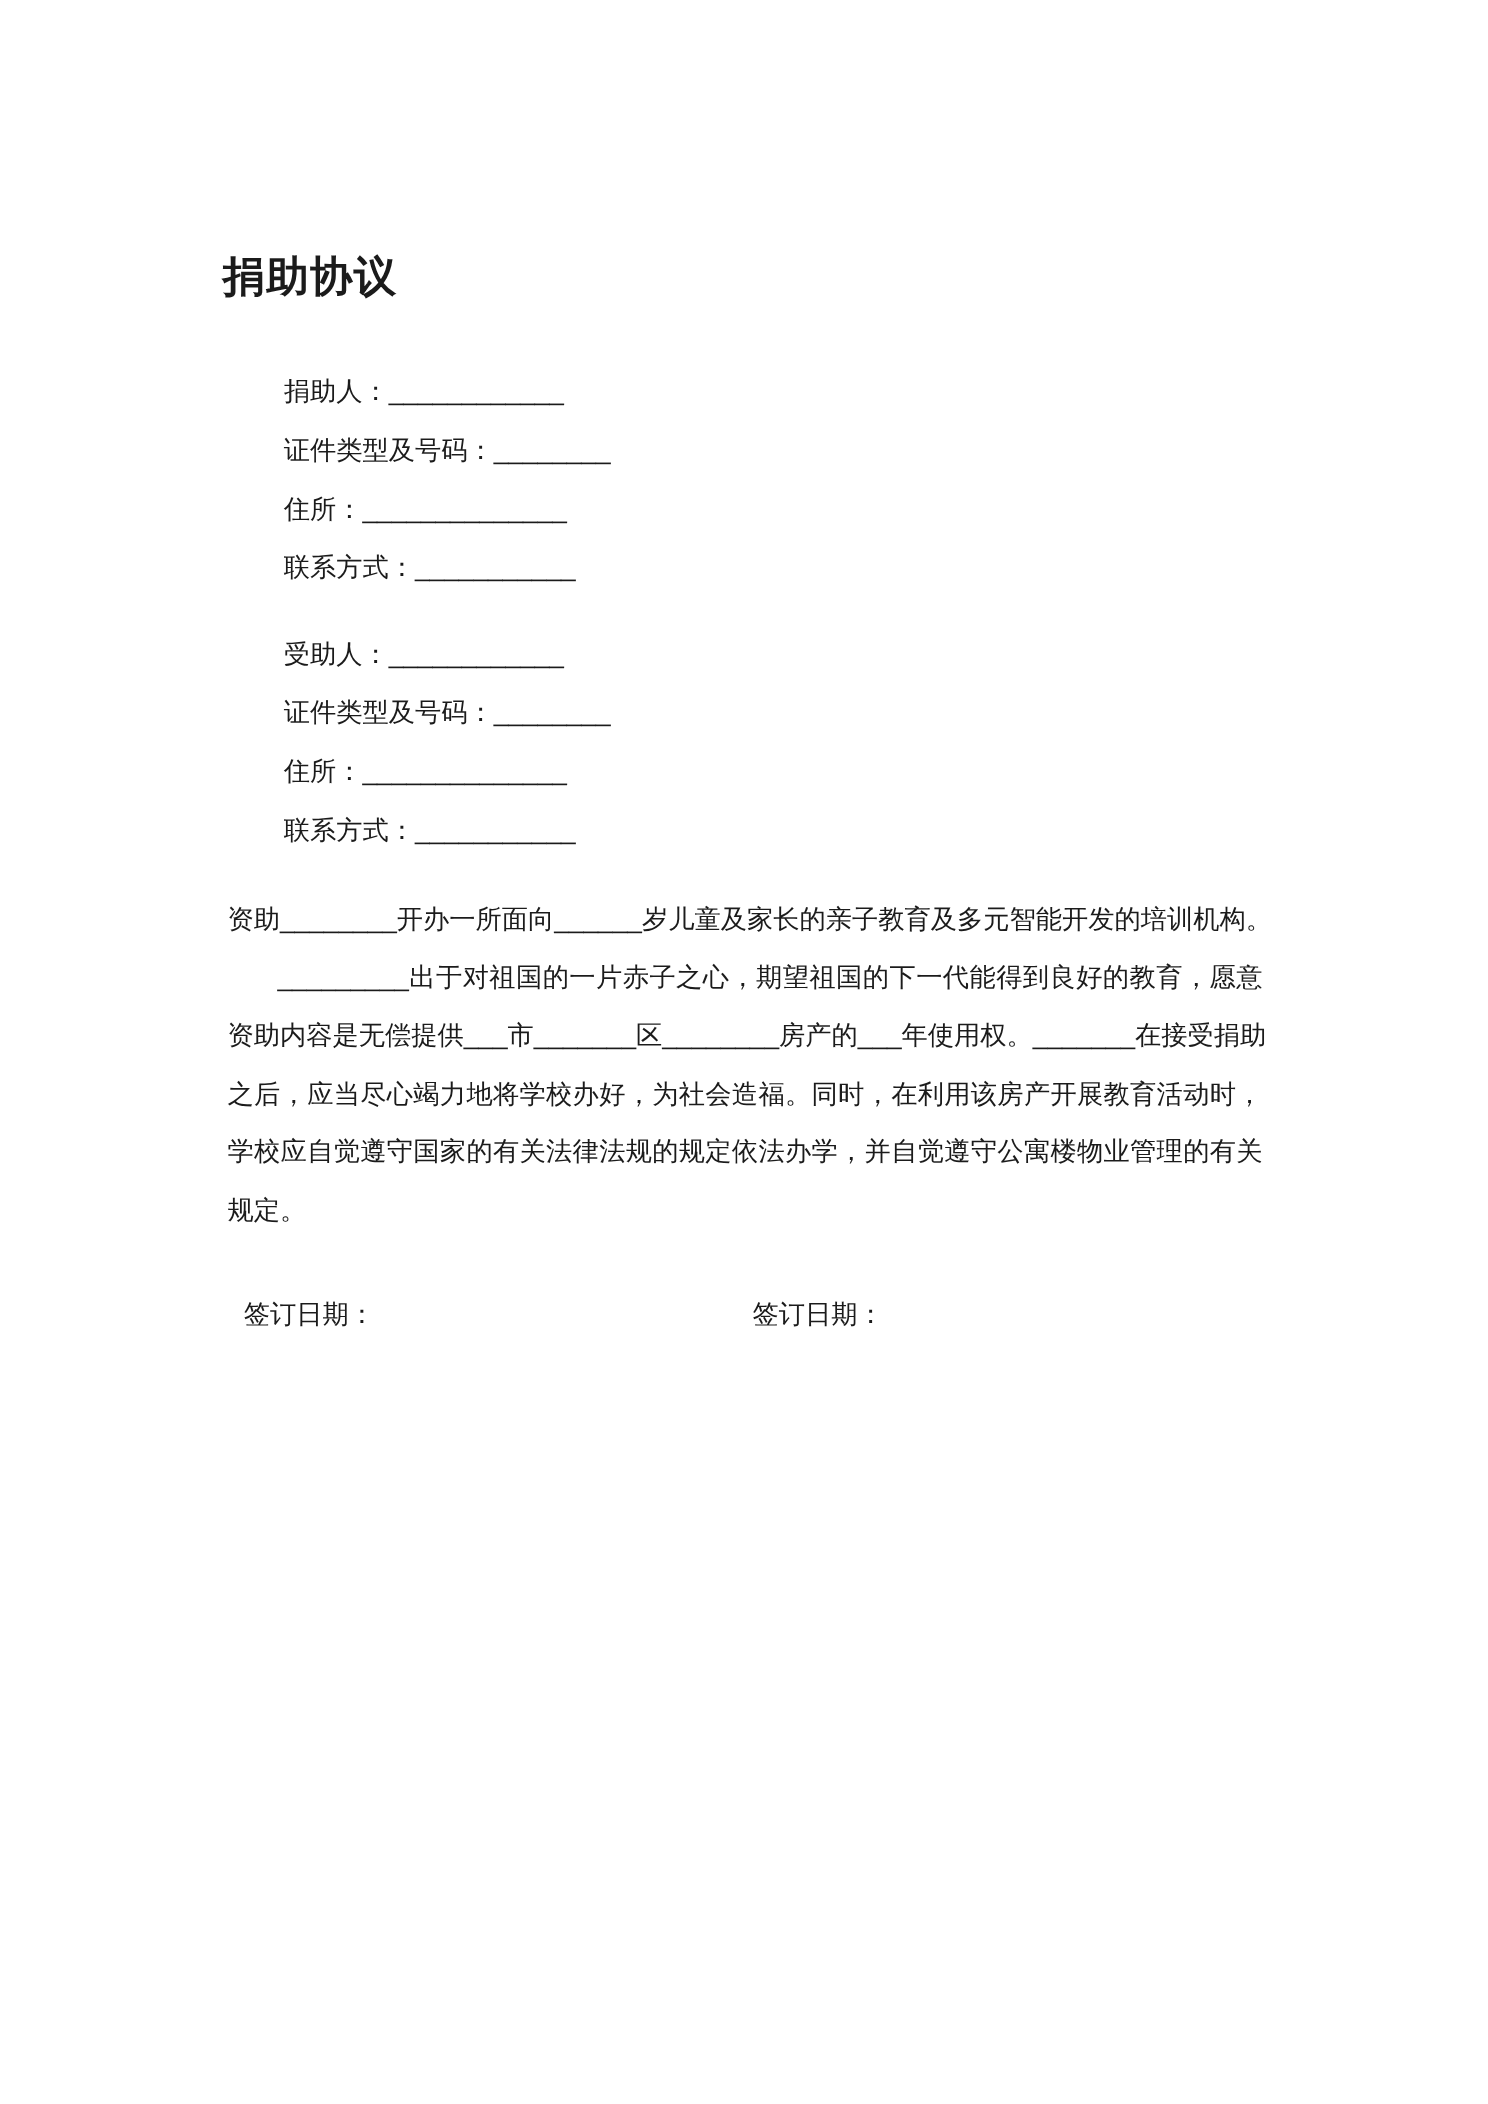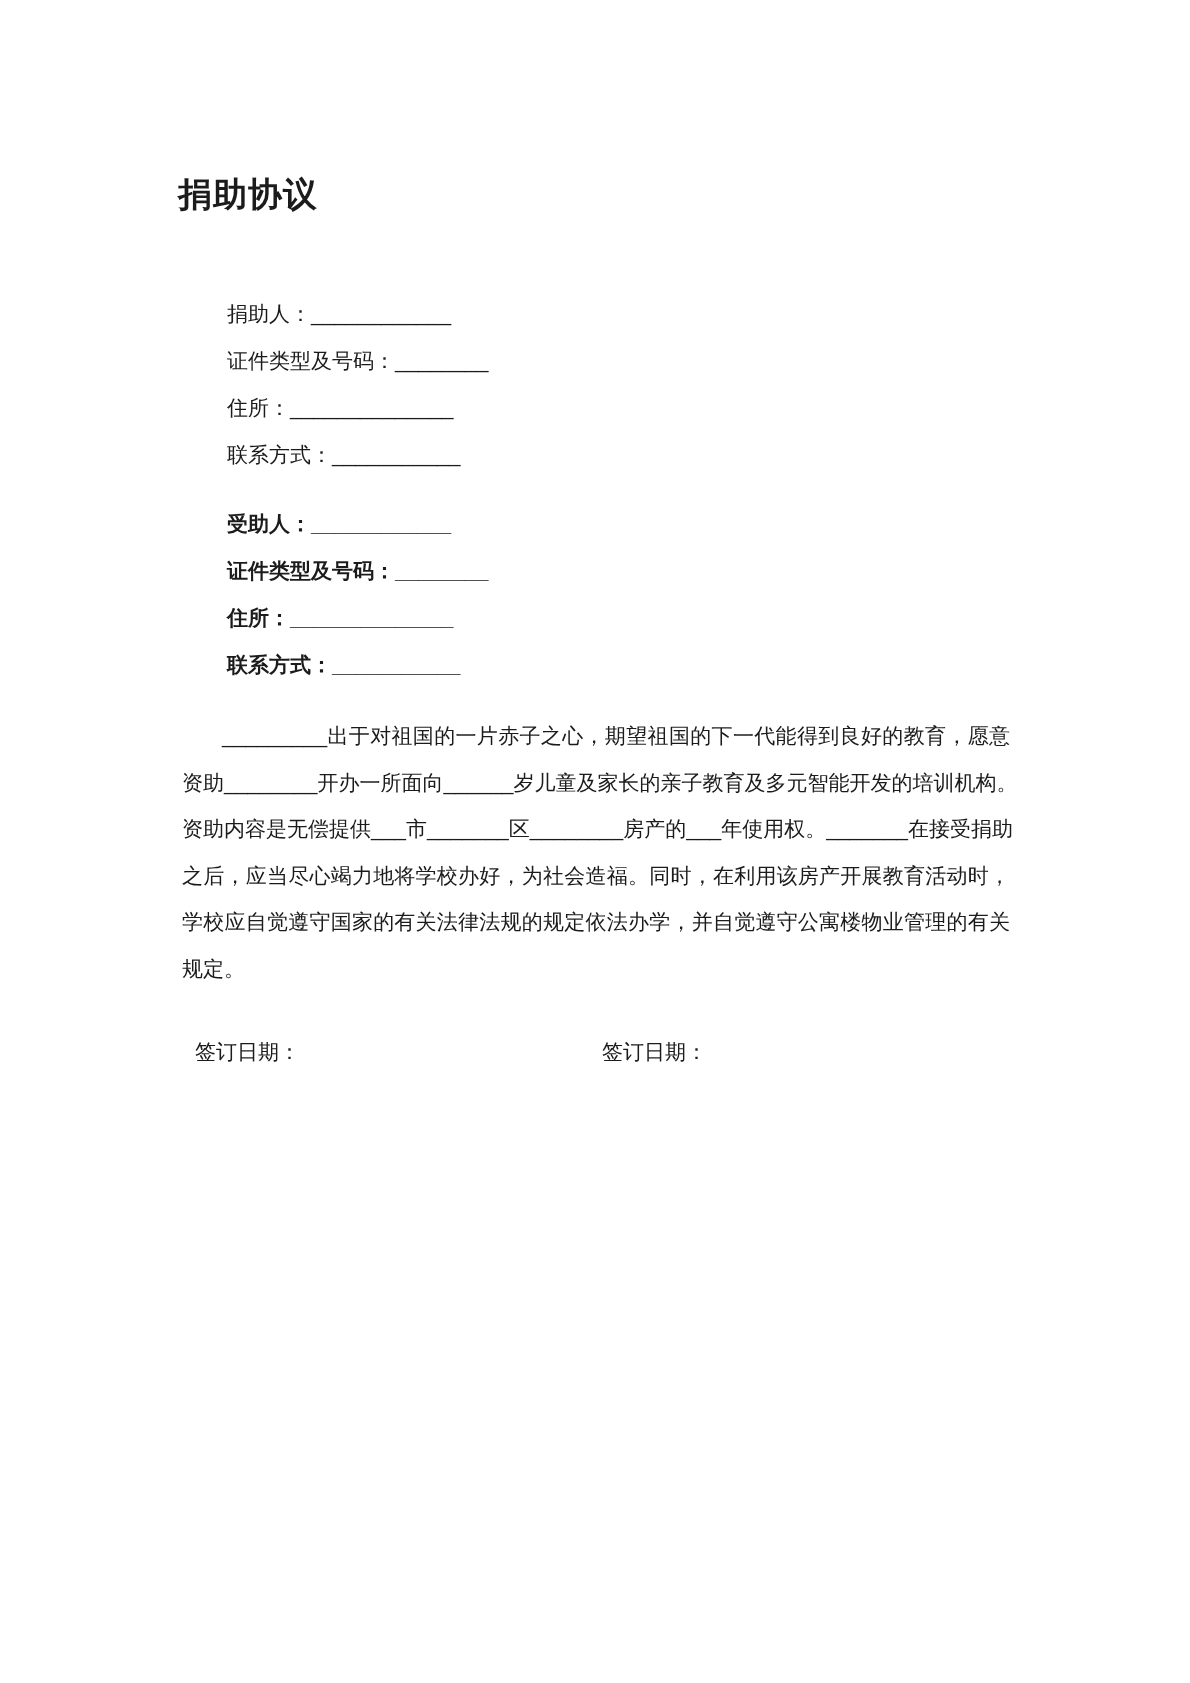--- a/index.html
+++ b/index.html
@@ -8,38 +8,38 @@
     width: 1190px;
     height: 1683px;
     background: #ffffff;
     font-family: "Liberation Sans", sans-serif;
     color: #1b1b1b;
     overflow: hidden;
   }
   .title {
     position: absolute;
     left: 178px;
-    top: 172px;
+    top: 200px;
     font-family: "DejaVu Serif", serif;
     font-weight: 700;
     font-size: 34px;
     line-height: 44px;
     letter-spacing: 1px;
     white-space: nowrap;
     text-align: center;
   }
   .fields {
     position: absolute;
     left: 227px;
     font-size: 21px;
     line-height: 47px;
     white-space: nowrap;
   }
   #fields-donor { top: 290px; }
-  #fields-recipient { top: 500px; font-weight: bold; }
+  #fields-recipient { top: 500px; }
   .frow { height: 47px; }
   .blank { letter-spacing: 0; }
   .para {
     position: absolute;
     left: 182px;
     top: 713px;
     width: 828px;
     font-size: 21px;
     line-height: 46.5px;
   }
@@ -95,22 +95,22 @@
     </div>
     <div class="frow">
       <span>住所：</span><span class="blank">______________</span>
     </div>
     <div class="frow">
       <span>联系方式：</span><span class="blank">___________</span>
     </div>
   </div>
 
   <div class="para">
+    <div class="pline">资助________开办一所面向______岁儿童及家长的亲子教育及多元智能开发的培训机构。</div>
     <div class="pline indent">_________出于对祖国的一片赤子之心，期望祖国的下一代能得到良好的教育，愿意</div>
-    <div class="pline">资助________开办一所面向______岁儿童及家长的亲子教育及多元智能开发的培训机构。</div>
     <div class="pline">资助内容是无偿提供___市_______区________房产的___年使用权。_______在接受捐助</div>
     <div class="pline">之后，应当尽心竭力地将学校办好，为社会造福。同时，在利用该房产开展教育活动时，</div>
     <div class="pline">学校应自觉遵守国家的有关法律法规的规定依法办学，并自觉遵守公寓楼物业管理的有关</div>
     <div class="pline last">规定。</div>
   </div>
 
   <div class="sig">
     <div class="sig-row">
       <span class="col-l">签订日期：</span><span class="col-r">签订日期：</span>
     </div>

